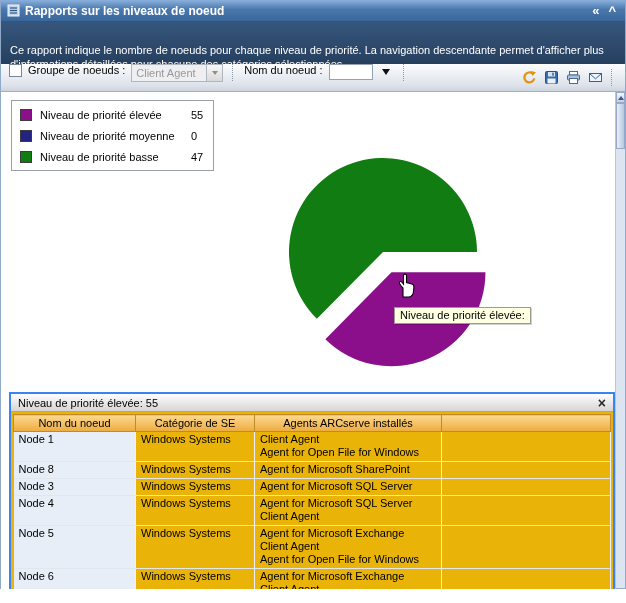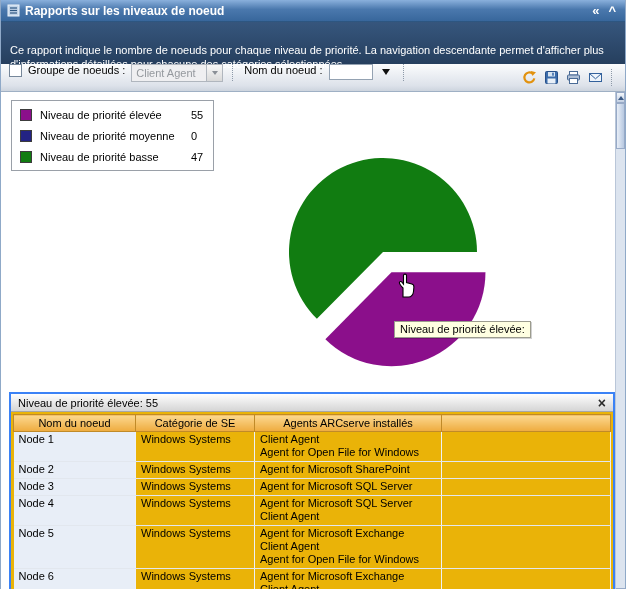--- a/index.html
+++ b/index.html
@@ -48,21 +48,21 @@
   .legend {
     position:absolute; left:10px; top:8px; width:203px; background:#fff;
     border:1px solid #9aa0a8; padding:3px 0; font-size:11px;
   }
   .legend-row { display:flex; align-items:center; height:21px; padding-left:8px; cursor:pointer; }
   .legend-swatch { width:12px; height:12px; border:1px solid #3c3c3c; flex:none; }
   .legend-label { margin-left:8px; flex:1; white-space:nowrap; }
   .legend-value { width:22px; flex:none; }
   .cursor { position:absolute; left:394px; top:180px; width:22px; height:26px; }
   .tooltip {
-    position:absolute; left:393px; top:229px; background:#ffffe1; border:1px solid #9c9c8e;
+    position:absolute; left:393px; top:215px; background:#ffffe1; border:1px solid #9c9c8e;
     padding:1px 5px 2px; font-size:11px; white-space:nowrap; box-shadow:1px 1px 0 rgba(0,0,0,0.18);
   }
   
   .detail { position:absolute; left:8px; right:10px; top:300px; bottom:-2px; border:2px solid #3b82f6; background:#eab308; }
   .detail-header {
     height:18px; display:flex; align-items:center; padding:0 7px; font-size:11px;
     background:linear-gradient(#fefefe,#d5d5d5); border-bottom:1px solid #a6a6a6;
   }
   .close { margin-left:auto; font-size:14px; font-weight:bold; color:#2b2b2b; line-height:12px; cursor:pointer; }
   .dtable { border-collapse:collapse; table-layout:fixed; width:calc(100% - 4px); margin:2px; font-size:11px; }
@@ -208,21 +208,21 @@
             </tr>
           </thead>
         <tbody>
             <tr>
               <td class="c-name">Node 1</td>
               <td class="c-os">Windows Systems</td>
               <td class="c-agents">Client Agent<br>Agent for Open File for Windows</td>
               <td class="c-blank"></td>
             </tr>
             <tr>
-              <td class="c-name">Node 2</td>
+              <td class="c-name">Node 8</td>
               <td class="c-os">Windows Systems</td>
               <td class="c-agents">Agent for Microsoft SharePoint</td>
               <td class="c-blank"></td>
             </tr>
             <tr>
               <td class="c-name">Node 3</td>
               <td class="c-os">Windows Systems</td>
               <td class="c-agents">Agent for Microsoft SQL Server</td>
               <td class="c-blank"></td>
             </tr>

